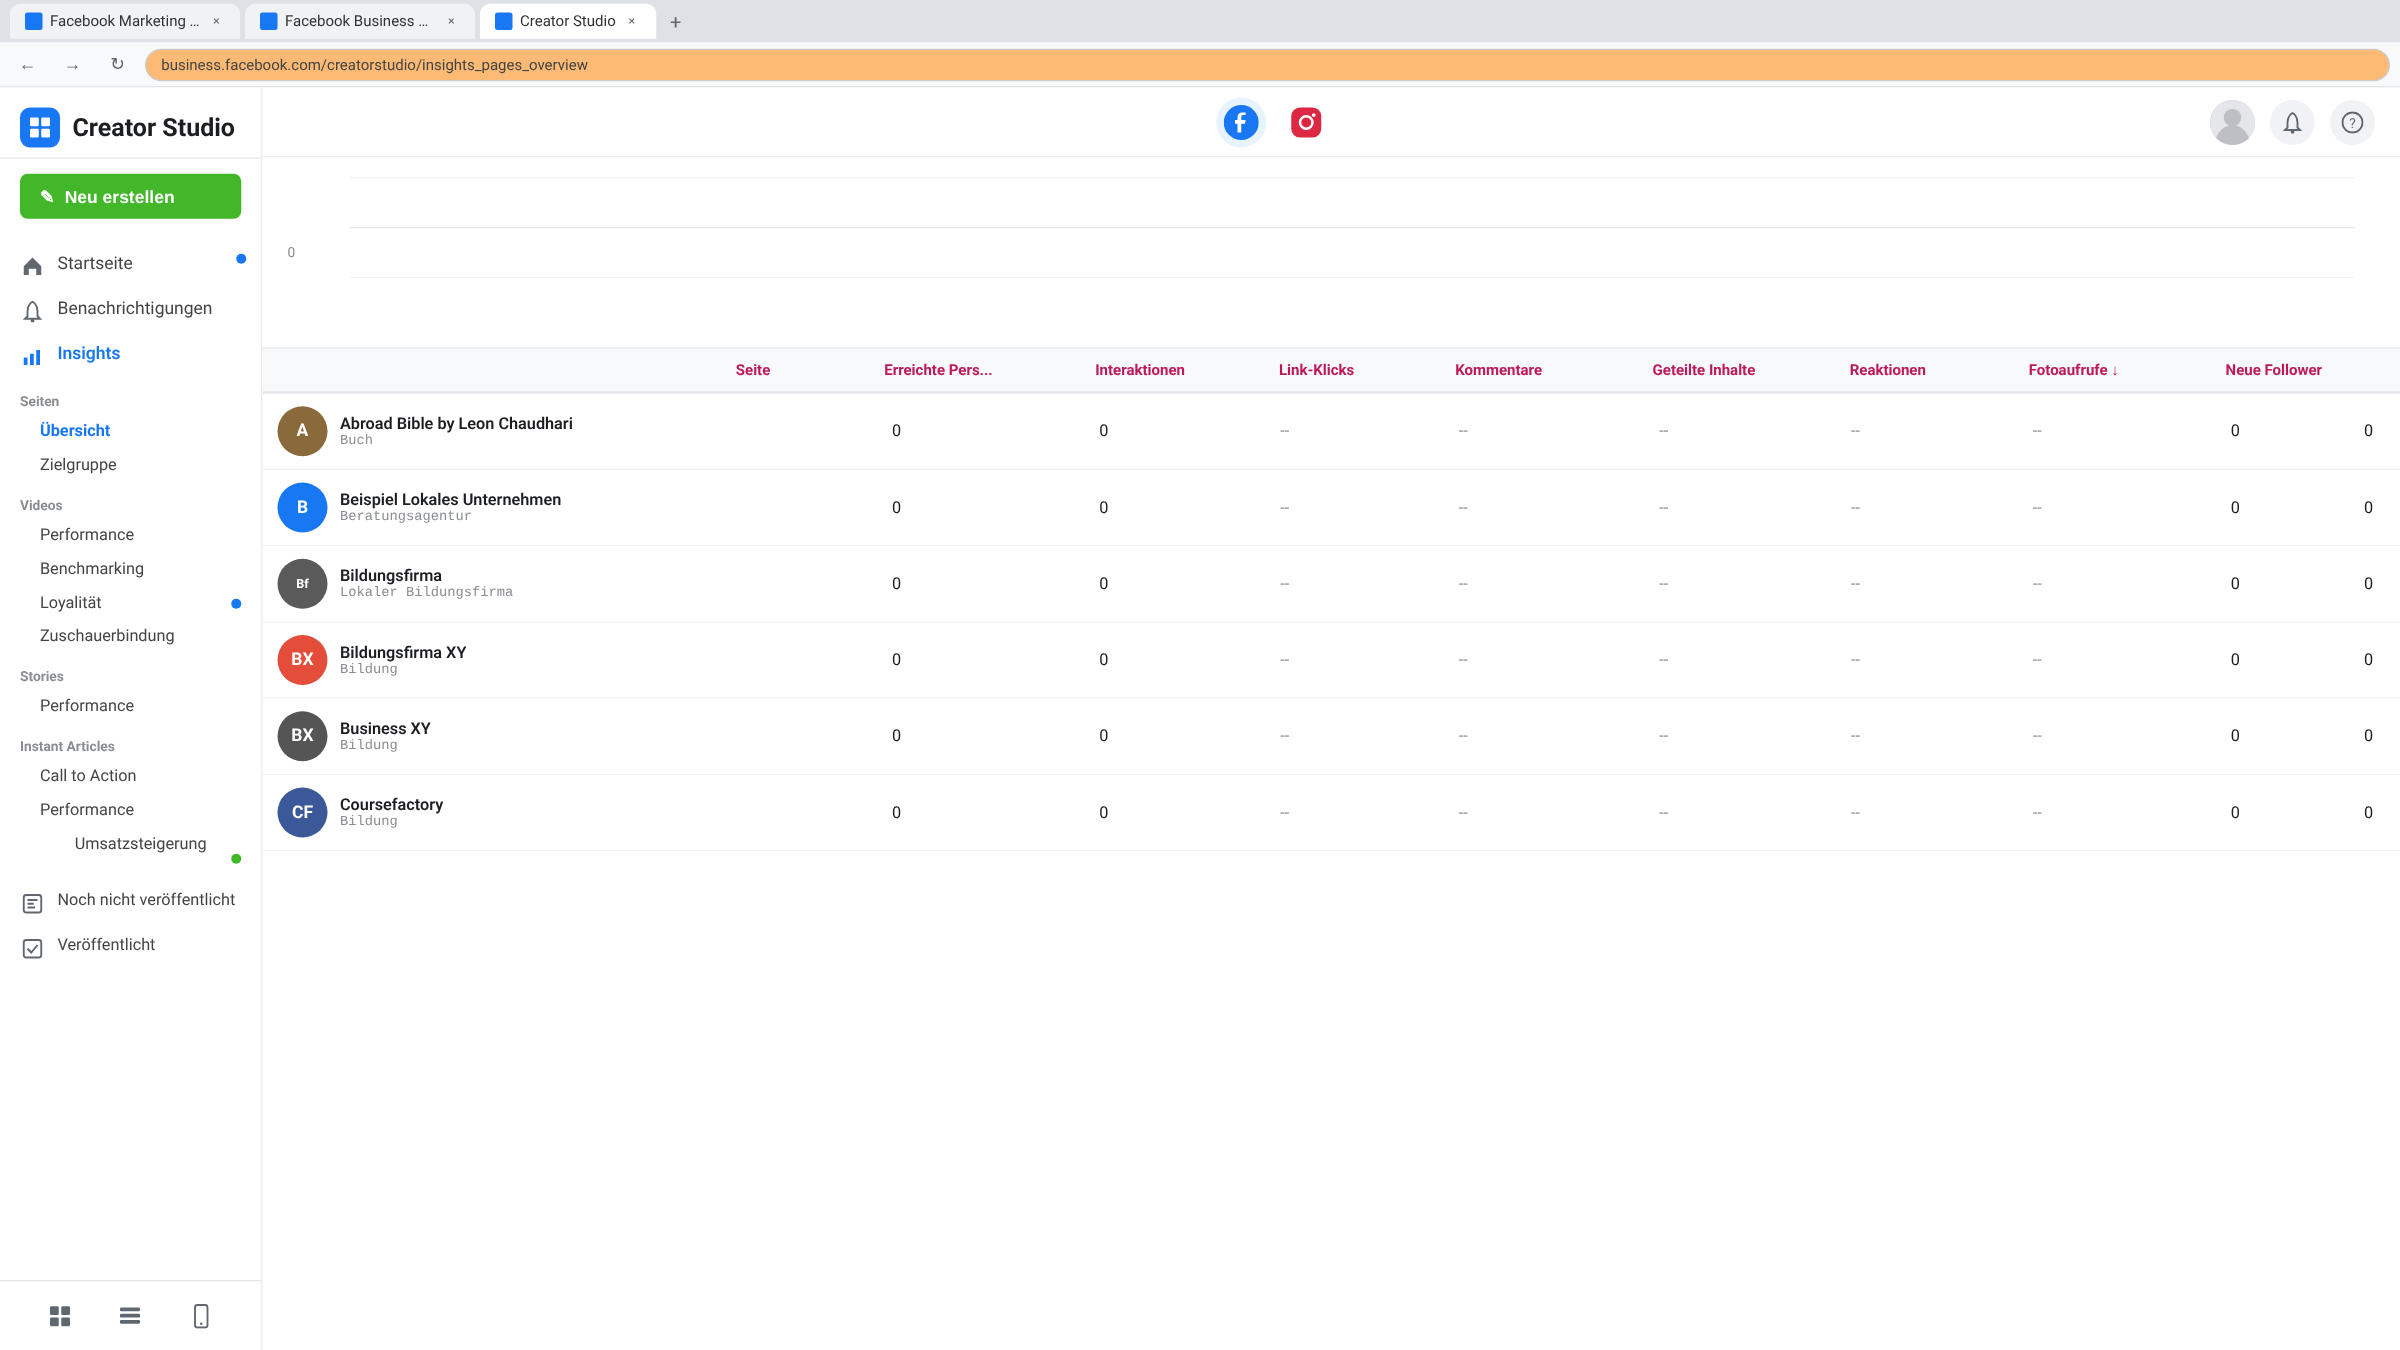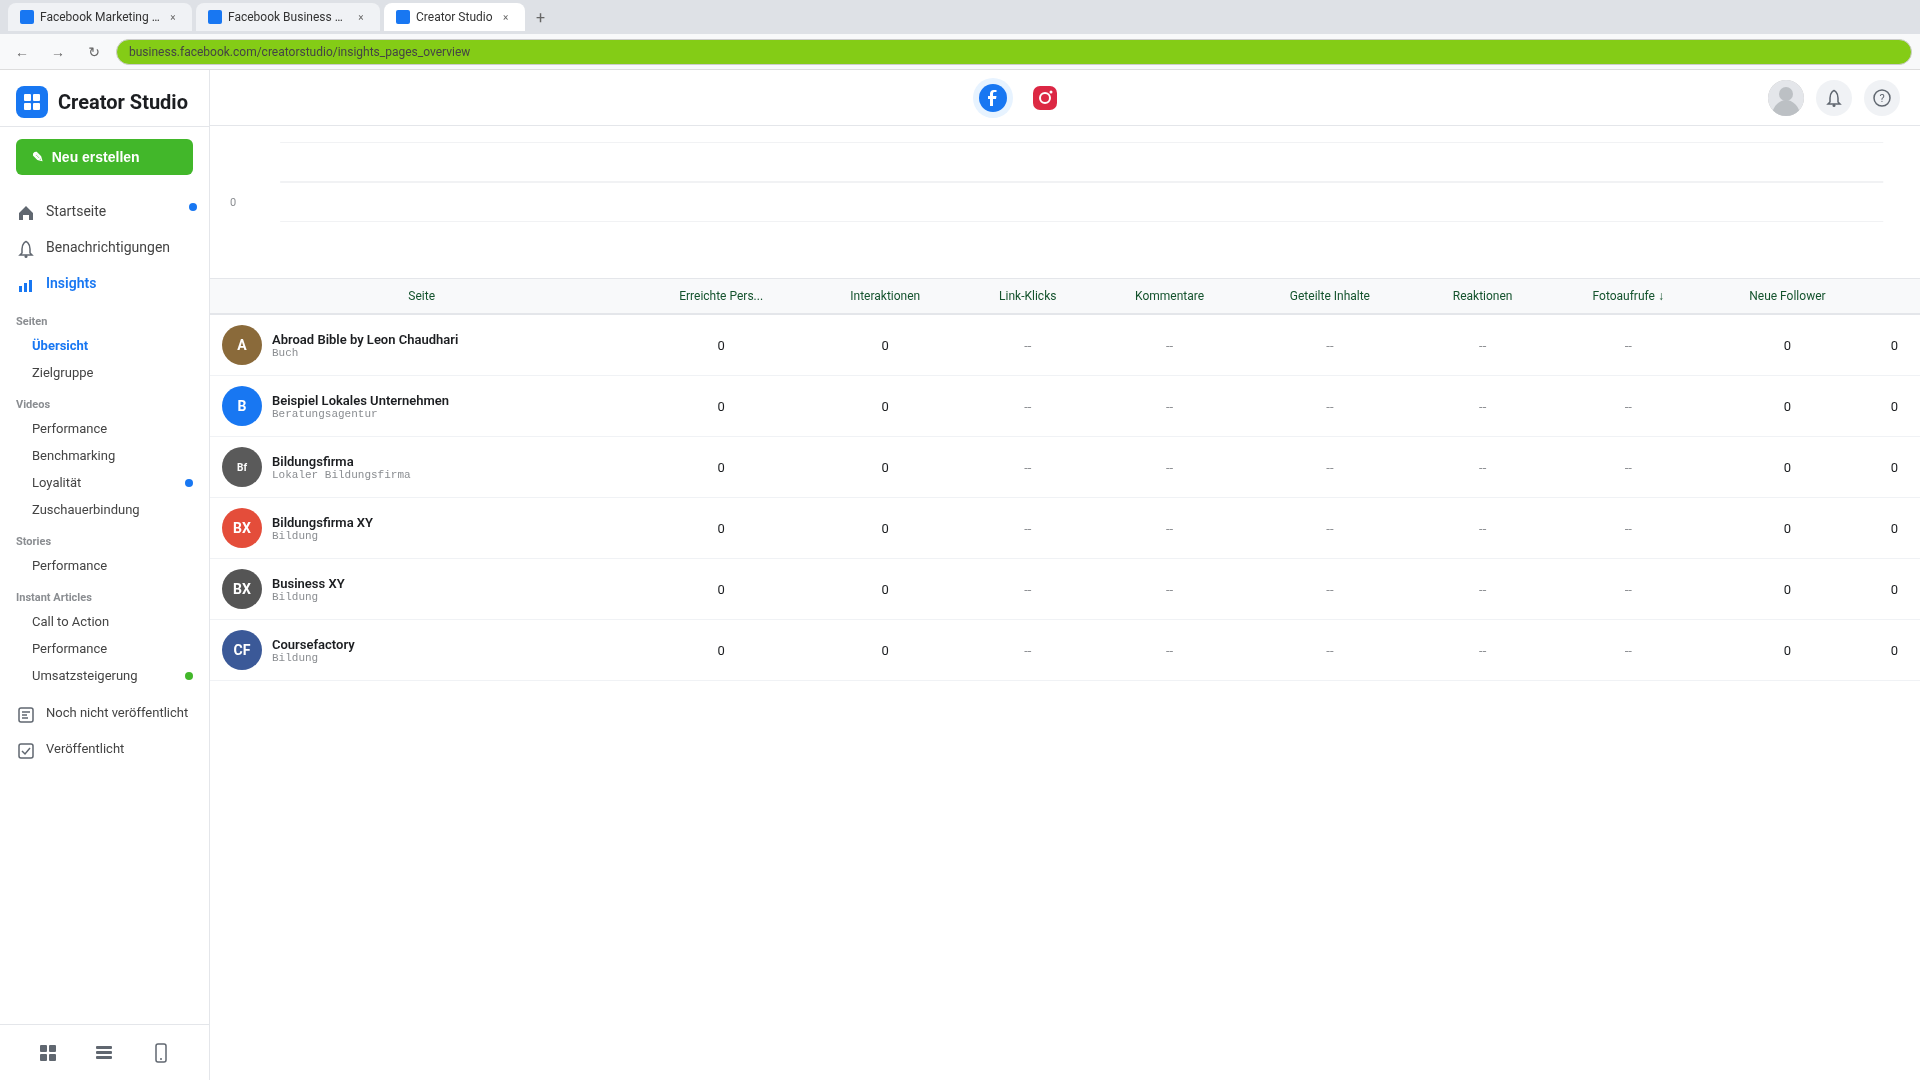--- a/index.html
+++ b/index.html
@@ -8,21 +8,21 @@
     
     .browser-chrome { background: #dee1e6; height: 34px; display: flex; align-items: center; padding: 0 8px; gap: 4px; }
     .tab { background: #f0f2f5; border-radius: 8px 8px 0 0; padding: 0 12px; height: 28px; display: flex; align-items: center; font-size: 12px; color: #333; gap: 6px; }
     .tab.active { background: white; }
     .tab-favicon { width: 14px; height: 14px; border-radius: 2px; }
     .tab-close { width: 14px; height: 14px; border-radius: 50%; display: flex; align-items: center; justify-content: center; font-size: 10px; color: #666; cursor: pointer; }
     .tab-add { width: 24px; height: 24px; display: flex; align-items: center; justify-content: center; font-size: 16px; color: #666; cursor: pointer; border-radius: 50%; }
 
     .address-bar-row { background: #f8f9fa; height: 36px; display: flex; align-items: center; padding: 0 8px; gap: 8px; border-bottom: 1px solid #ddd; }
     .nav-btn { width: 28px; height: 28px; display: flex; align-items: center; justify-content: center; border-radius: 50%; cursor: pointer; color: #666; font-size: 14px; }
-    .address-bar { flex: 1; height: 26px; background: #84cc16; border: 1px solid #ccc; border-radius: 13px; display: flex; align-items: center; padding: 0 12px; font-size: 12px; color: #444; }
+    .address-bar { flex: 1; height: 26px; background: #fdba74; border: 1px solid #ccc; border-radius: 13px; display: flex; align-items: center; padding: 0 12px; font-size: 12px; color: #444; }
 
     
     .app { display: flex; flex: 1; overflow: hidden; background: white; }
 
     
     .sidebar { width: 210px; background: white; border-right: 1px solid #e4e6ea; display: flex; flex-direction: column; overflow-y: auto; flex-shrink: 0; }
     .sidebar-header { padding: 16px 16px 8px; display: flex; align-items: center; gap: 10px; font-size: 20px; font-weight: 700; color: #1c1e21; border-bottom: 1px solid #e4e6ea; }
     .sidebar-header-icon { width: 32px; height: 32px; background: #1877f2; border-radius: 8px; display: flex; align-items: center; justify-content: center; }
 
     .create-btn { margin: 12px 16px; background: #42b72a; color: white; border: none; border-radius: 6px; padding: 10px 16px; font-size: 14px; font-weight: 600; cursor: pointer; display: flex; align-items: center; gap: 8px; }
@@ -58,21 +58,21 @@
     .chart-label { font-size: 11px; color: #8a8d91; }
     .chart-zero { font-size: 11px; color: #8a8d91; position: absolute; left: 0; top: 50%; transform: translateY(-50%); }
 
     
     .tooltip-box { position: absolute; top: 20px; right: 20px; background: white; border: 1px solid #ddd; border-radius: 8px; padding: 14px 16px; max-width: 320px; font-size: 13px; color: #444; line-height: 1.5; box-shadow: 0 2px 8px rgba(0,0,0,0.1); }
 
     
     .table-container { overflow-x: auto; }
     table { width: 100%; border-collapse: collapse; font-size: 13px; }
     thead tr { background: #f8f9fa; border-bottom: 2px solid #e4e6ea; }
-    thead th { padding: 10px 12px; text-align: center; font-size: 12px; color: #14532d; font-weight: 400; white-space: nowrap; }
+    thead th { padding: 10px 12px; text-align: right; font-size: 12px; color: #be185d; font-weight: 700; white-space: nowrap; }
     tbody tr { border-bottom: 1px solid #f0f2f5; }
     tbody td { padding: 10px 12px; color: #1c1e21; vertical-align: middle; }
     .page-cell { display: flex; align-items: center; gap: 10px; }
     .page-avatar { width: 40px; height: 40px; border-radius: 50%; overflow: hidden; flex-shrink: 0; background: #e4e6ea; display: flex; align-items: center; justify-content: center; font-weight: 700; color: #444; font-size: 16px; }
     .page-name { font-weight: 600; color: #1c1e21; font-size: 13px; }
     .page-type { font-size: 11px; color: #8a8d91; font-family: Liberation Mono, monospace; }
 
     
     .bottom-bar { height: 56px; background: white; border-top: 1px solid #e4e6ea; display: flex; align-items: center; justify-content: space-around; padding: 0 20px; flex-shrink: 0; }
     .bottom-btn { display: flex; align-items: center; justify-content: center; width: 40px; height: 40px; border-radius: 8px; cursor: pointer; color: #606770; font-size: 20px; }
@@ -194,21 +194,21 @@
         <span>Performance</span>
       </div>
 
       <div class="nav-section-title">Instant Articles</div>
       <div class="nav-sub-item">
         <span>Call to Action</span>
       </div>
       <div class="nav-sub-item">
         <span>Performance</span>
       </div>
-      <div class="nav-sub-item" style="position:relative;">
+      <div class="nav-sub-item" style="position:relative;flex-direction:column;">
         <span>Umsatzsteigerung</span>
         <span style="width:8px;height:8px;border-radius:50%;background:#42b72a;margin-left:auto;"></span>
       </div>
 
       <div class="nav-item" style="margin-top:8px;">
         <div class="nav-item-icon">
           <svg width="18" height="18" viewBox="0 0 18 18" fill="none">
               <rect x="2" y="2" width="14" height="14" rx="2" stroke="#606770" stroke-width="1.5" fill="none"></rect>
               <path d="M5 6H13M5 9H10M5 12H11" stroke="#606770" stroke-width="1.5"></path>
             </svg>

